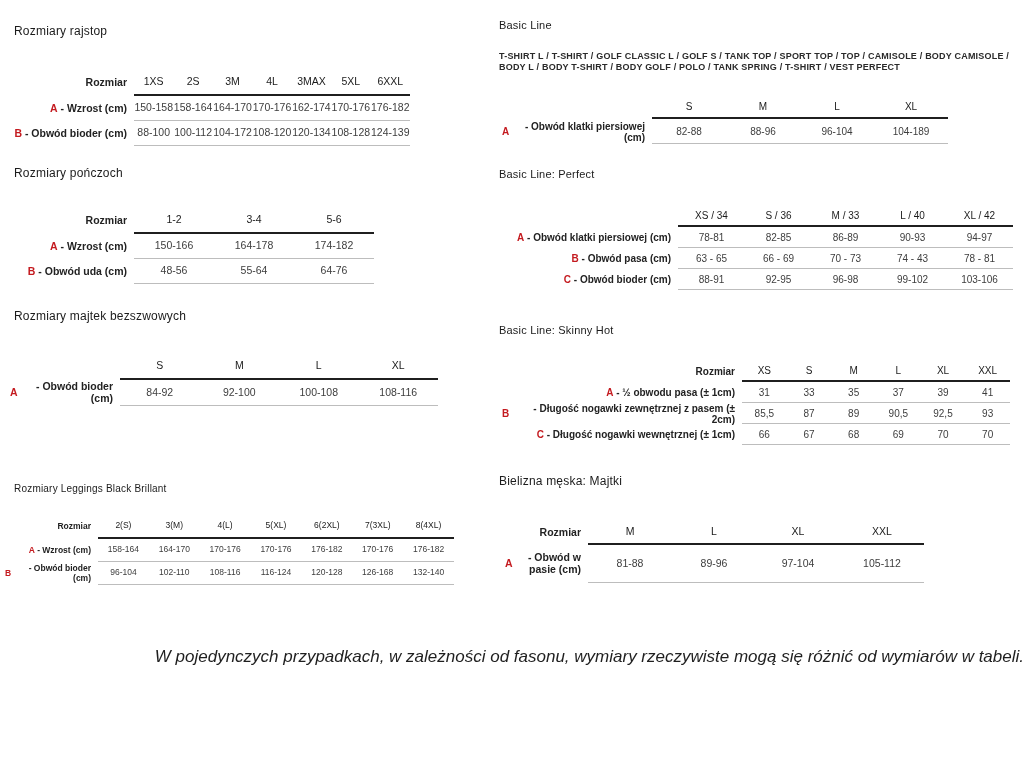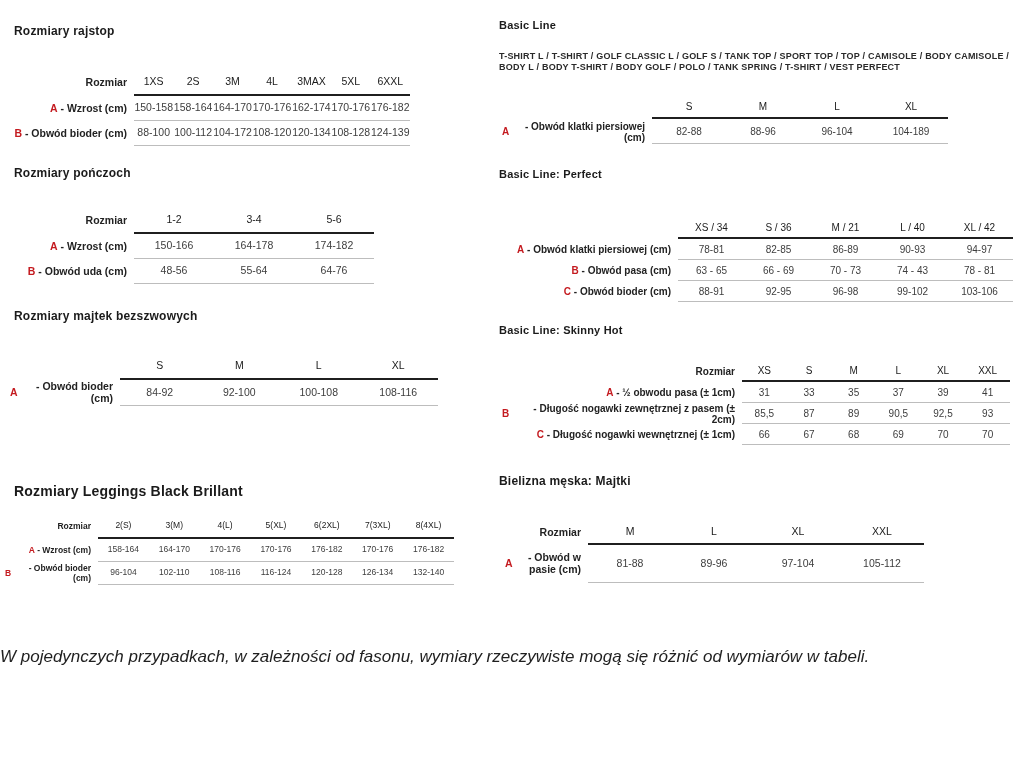--- a/index.html
+++ b/index.html
@@ -1,33 +1,33 @@
 <!DOCTYPE html>
 <html style="--accent: #c41a1f;"><head>
 <meta charset="utf-8">
 <style>
   * { margin:0; padding:0; box-sizing:border-box; }
   html,body { width:1024px; height:768px; background:#ffffff; overflow:hidden;
               font-family:"Liberation Sans", sans-serif; color:#1d1d1d; }
   .abs { position:absolute; }
-  .h-title { font-weight:bold; color:#1b1b1b; letter-spacing:.2px; }
+  .h-title { font-weight:normal; color:#1b1b1b; letter-spacing:.2px; }
   .sizetable { display:grid; align-content:start; }
   .sizetable .cell { display:flex; align-items:center; justify-content:center;
                      font-size:inherit; color:#3d3d3d; line-height:1.1; }
   .sizetable .corner, .sizetable .rowlabel {
       justify-content:flex-end; text-align:right; font-weight:bold;
       color:#222; padding-right:7px; }
   .sizetable .corner { height:var(--headh); }
   .sizetable .colhead { font-weight:normal; color:#1b1b1b; height:var(--headh);
       border-bottom:2px solid #1f1f1f; }
   .sizetable .rowlabel { height:var(--rowh); }
   .sizetable .val { height:var(--rowh); border-bottom:1px solid #bdbdbd; }
   .sizetable .key { color:var(--accent,#c41a1f); font-weight:bold; }
   .desc { font-weight:600; text-align:left; color:#2a2a2a; letter-spacing:.2px; }
-  .disclaimer { text-align:left; font-style:italic; font-weight:500; color:#1f1f1f; }
+  .disclaimer { text-align:right; font-style:italic; font-weight:500; color:#1f1f1f; }
 </style>
 </head>
 <body>
 
 <div class="abs h-title" style="left:14px; top:24px; font-size:12px;">Rozmiary rajstop</div>
 <div class="abs sizetable" style="left: 10px; top: 70px; width: 400px; --label-w: 124px; --headh: 26px; --rowh: 25px; font-size: 10.5px; grid-template-columns: var(--label-w) repeat(7, 1fr);">
     <div class="cell corner">Rozmiar</div>
     <div class="cell colhead">1XS</div>
     <div class="cell colhead">2S</div>
     <div class="cell colhead">3M</div>
@@ -76,21 +76,21 @@
     <div class="cell colhead">M</div>
     <div class="cell colhead">L</div>
     <div class="cell colhead">XL</div>
     <div class="cell rowlabel"><span class="key">A</span>&nbsp;- Obwód bioder (cm)</div>
     <div class="cell val">84-92</div>
     <div class="cell val">92-100</div>
     <div class="cell val">100-108</div>
     <div class="cell val">108-116</div>
   </div>
 
-<div class="abs h-title" style="left:14px; top:483px; font-size:14px;">Rozmiary Leggings Black Brillant</div>
+<div class="abs h-title" style="left:14px; top:483px; font-size:10px;">Rozmiary Leggings Black Brillant</div>
 <div class="abs sizetable" style="left: 5px; top: 515px; width: 449px; --label-w: 93px; --headh: 24px; --rowh: 23px; font-size: 8.5px; grid-template-columns: var(--label-w) repeat(7, 1fr);">
     <div class="cell corner">Rozmiar</div>
     <div class="cell colhead">2(S)</div>
     <div class="cell colhead">3(M)</div>
     <div class="cell colhead">4(L)</div>
     <div class="cell colhead">5(XL)</div>
     <div class="cell colhead">6(2XL)</div>
     <div class="cell colhead">7(3XL)</div>
     <div class="cell colhead">8(4XL)</div>
     <div class="cell rowlabel"><span class="key">A</span>&nbsp;- Wzrost (cm)</div>
@@ -100,45 +100,45 @@
     <div class="cell val">170-176</div>
     <div class="cell val">176-182</div>
     <div class="cell val">170-176</div>
     <div class="cell val">176-182</div>
     <div class="cell rowlabel"><span class="key">B</span>&nbsp;- Obwód bioder (cm)</div>
     <div class="cell val">96-104</div>
     <div class="cell val">102-110</div>
     <div class="cell val">108-116</div>
     <div class="cell val">116-124</div>
     <div class="cell val">120-128</div>
-    <div class="cell val">126-134</div>
+    <div class="cell val">126-168</div>
     <div class="cell val">132-140</div>
   </div>
 
 <div class="abs h-title" style="left:499px; top:19px; font-size:11px;">Basic Line</div>
 <div class="abs desc" style="left:499px; top:51px; width:516px; font-size:9px; line-height:10.5px;">T-SHIRT L / T-SHIRT / GOLF CLASSIC L / GOLF S / TANK TOP / SPORT TOP / TOP / CAMISOLE / BODY CAMISOLE / BODY L / BODY T-SHIRT / BODY GOLF / POLO / TANK SPRING / T-SHIRT / VEST PERFECT</div>
 <div class="abs sizetable" style="left: 502px; top: 96px; width: 446px; --label-w: 150px; --headh: 23px; --rowh: 25px; font-size: 10px; grid-template-columns: var(--label-w) repeat(4, 1fr);">
     <div class="cell corner"></div>
     <div class="cell colhead">S</div>
     <div class="cell colhead">M</div>
     <div class="cell colhead">L</div>
     <div class="cell colhead">XL</div>
     <div class="cell rowlabel"><span class="key">A</span>&nbsp;- Obwód klatki piersiowej (cm)</div>
     <div class="cell val">82-88</div>
     <div class="cell val">88-96</div>
     <div class="cell val">96-104</div>
     <div class="cell val">104-189</div>
   </div>
 
 <div class="abs h-title" style="left:499px; top:168px; font-size:11px;">Basic Line: Perfect</div>
-<div class="abs sizetable" style="left: 502px; top: 205px; width: 511px; --label-w: 176px; --headh: 22px; --rowh: 21px; font-size: 10px; grid-template-columns: var(--label-w) repeat(5, 1fr); margin-top: 12px;">
+<div class="abs sizetable" style="left: 502px; top: 205px; width: 511px; --label-w: 176px; --headh: 22px; --rowh: 21px; font-size: 10px; grid-template-columns: var(--label-w) repeat(5, 1fr);">
     <div class="cell corner"></div>
     <div class="cell colhead">XS / 34</div>
     <div class="cell colhead">S / 36</div>
-    <div class="cell colhead">M / 21</div>
+    <div class="cell colhead">M / 33</div>
     <div class="cell colhead">L / 40</div>
     <div class="cell colhead">XL / 42</div>
     <div class="cell rowlabel"><span class="key">A</span>&nbsp;- Obwód klatki piersiowej (cm)</div>
     <div class="cell val">78-81</div>
     <div class="cell val">82-85</div>
     <div class="cell val">86-89</div>
     <div class="cell val">90-93</div>
     <div class="cell val">94-97</div>
     <div class="cell rowlabel"><span class="key">B</span>&nbsp;- Obwód pasa (cm)</div>
     <div class="cell val">63 - 65</div>

